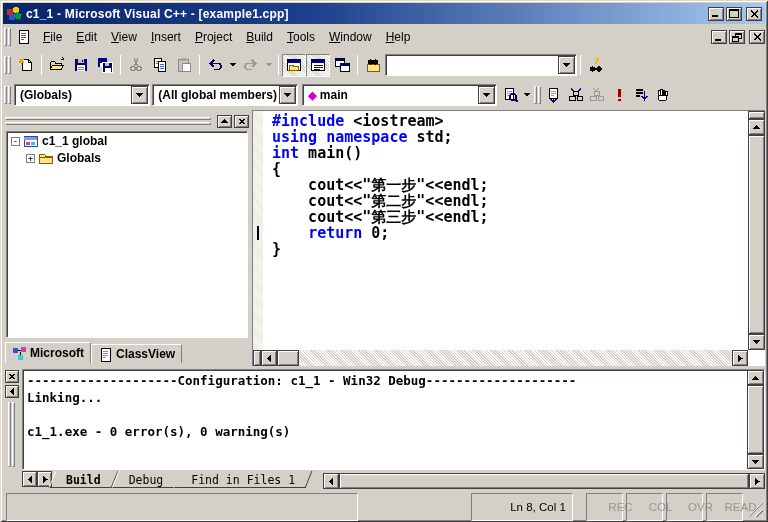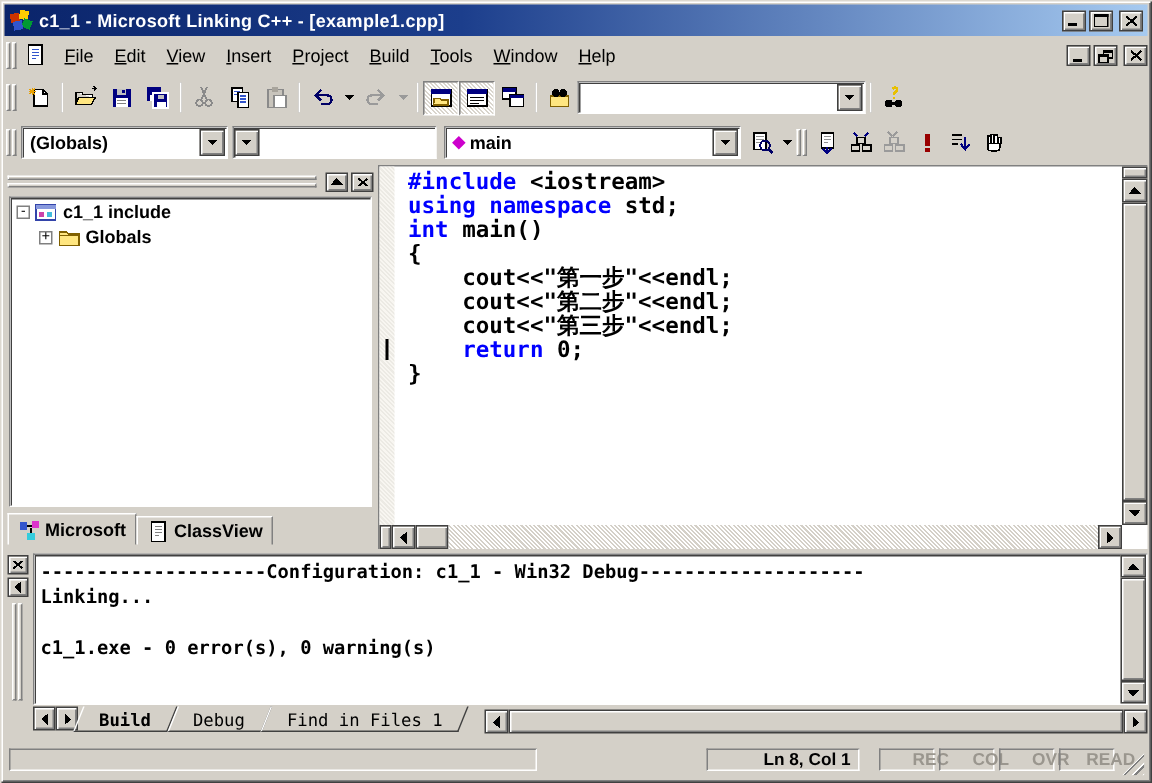--- a/index.html
+++ b/index.html
@@ -130,24 +130,24 @@
     font-family:"DejaVu Sans Mono",monospace; font-size:11.5px; white-space:nowrap; }
   .otab i { position:absolute; inset:0; transform:skewX(-22deg);
     border-right:1px solid #404040; border-bottom:1px solid #404040; border-left:1px solid #fff; }
   .otab b,.otab s { position:relative; text-decoration:none; font-weight:normal; }
   .otab.active b { font-weight:bold; }
   .out-hscroll { position:absolute; right:0; bottom:2px; left:320px; height:16px; display:flex; }
 
   
   .statusbar { position:absolute; left:3px; bottom:3px; width:762px; height:25px;
     display:flex; align-items:center; gap:3px; padding:2px 2px 2px 3px; }
-  .sb-panel { height:15px; border-top:1px solid #808080; border-left:1px solid #808080;
+  .sb-panel { height:28px; border-top:1px solid #808080; border-left:1px solid #808080;
     border-bottom:1px solid #fff; border-right:1px solid #fff;
     display:flex; align-items:center; justify-content:center;
-    font-size:11.5px; font-weight:bold;padding-left:32px; }
+    font-size:11.5px; font-weight:normal;padding-left:32px; }
   .sb-msg { flex:1; margin-right:110px; }
   .sb-pos { width:102px; }
   .sb-ind { width:37px; color:#9a968e; }
   .sb-grip { width:15px; height:15px; align-self:flex-end; margin-left:2px;
     background:repeating-linear-gradient(135deg,#fff 0 1px,#808080 1px 2px,#d4d0c8 2px 5px);
     clip-path:polygon(100% 0,100% 100%,0 100%); }
 </style>
 </head>
 <body>
 
@@ -155,21 +155,21 @@
 
   <div class="titlebar">
     <span class="ticon">
         <svg width="16" height="16" viewBox="0 0 16 16" shape-rendering="crispEdges">
           <rect x="1" y="3" width="6" height="6" fill="#cc3300" transform="rotate(-12 4 6)"></rect>
           <rect x="7" y="1" width="6" height="6" fill="#ffcc00" transform="rotate(14 10 4)"></rect>
           <rect x="9" y="7" width="6" height="6" fill="#009933" transform="rotate(22 12 10)"></rect>
           <rect x="3" y="8" width="6" height="6" fill="#3355cc" transform="rotate(-10 6 11)"></rect>
         </svg>
       </span>
-    <span class="title-text">c1_1 - Microsoft Linking C++ - [example1.cpp]</span>
+    <span class="title-text">c1_1 - Microsoft Visual C++ - [example1.cpp]</span>
     <span class="winbtn">
         <svg width="10" height="9" viewBox="0 0 10 9" shape-rendering="crispEdges">
           <rect x="1" y="6" width="6" height="2" fill="#000"></rect>
         </svg>
       </span>
     <span class="winbtn">
         <svg width="10" height="9" viewBox="0 0 10 9" shape-rendering="crispEdges">
           <rect x="0.5" y="0.5" width="9" height="8" fill="none" stroke="#000"></rect>
           <rect x="0" y="0" width="10" height="2" fill="#000"></rect>
         </svg>
@@ -370,20 +370,21 @@
     <span class="combo" style="width:152px;">
       <span class="val">(Globals)</span>
       <span class="arrow">
           <svg width="9" height="6" viewBox="0 0 9 6" shape-rendering="crispEdges">
             <path d="M1 1 h7 L4.5 4.8 z" fill="#000"></path>
           </svg>
         </span>
     </span>
     <span style="width:3px;"></span>
     <span class="combo" style="width:150px;">
+      <span class="val">(All global members)</span>
       <span class="arrow">
           <svg width="9" height="6" viewBox="0 0 9 6" shape-rendering="crispEdges">
             <path d="M1 1 h7 L4.5 4.8 z" fill="#000"></path>
           </svg>
         </span>
     </span>
     <span style="width:5px;"></span>
     <span class="combo" style="width:218px;">
       <span class="val">
           <span class="diamond">◆</span>
@@ -480,21 +481,21 @@
         <div class="tree-row" style="padding-left: 4px;">
           <span class="expander">-</span>
           <span class="tree-icon">
             <svg width="16" height="15" viewBox="0 0 16 15" shape-rendering="crispEdges">
               <rect x="1" y="2.5" width="13" height="10" fill="#fff" stroke="#3344aa"></rect>
               <rect x="1" y="2.5" width="13" height="3" fill="#8899dd"></rect>
               <rect x="3" y="7.5" width="3.5" height="3" fill="#cc44aa"></rect>
               <rect x="8" y="7.5" width="3.5" height="3" fill="#44bbdd"></rect>
             </svg>
           </span>
-          <span>c1_1 include</span>
+          <span>c1_1 global</span>
         </div>
         <div class="tree-row" style="padding-left: 19px;">
           <span class="expander">+</span>
           <span class="tree-icon">
             <svg width="16" height="14" viewBox="0 0 16 14" shape-rendering="crispEdges">
               <path d="M1.5 3.5 h5 l1 1.5 h7 v7.5 h-13 z" fill="#ffe680" stroke="#806000"></path>
               <path d="M1.5 6 h13" stroke="#806000"></path>
             </svg>
           </span>
           <span>Globals</span>

